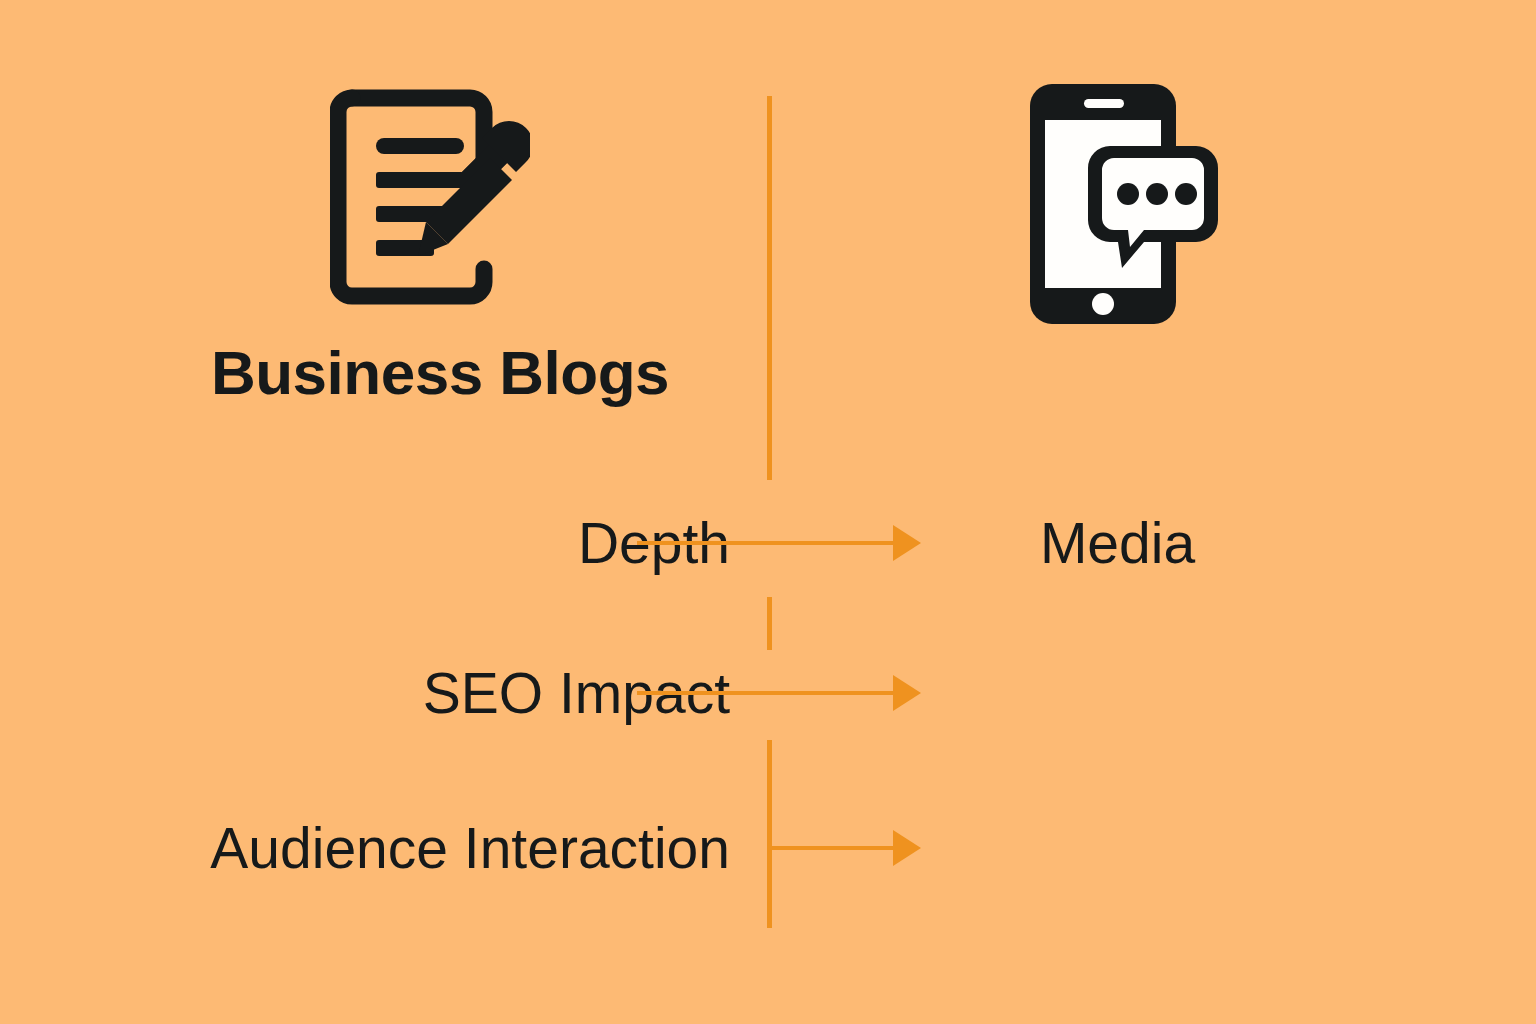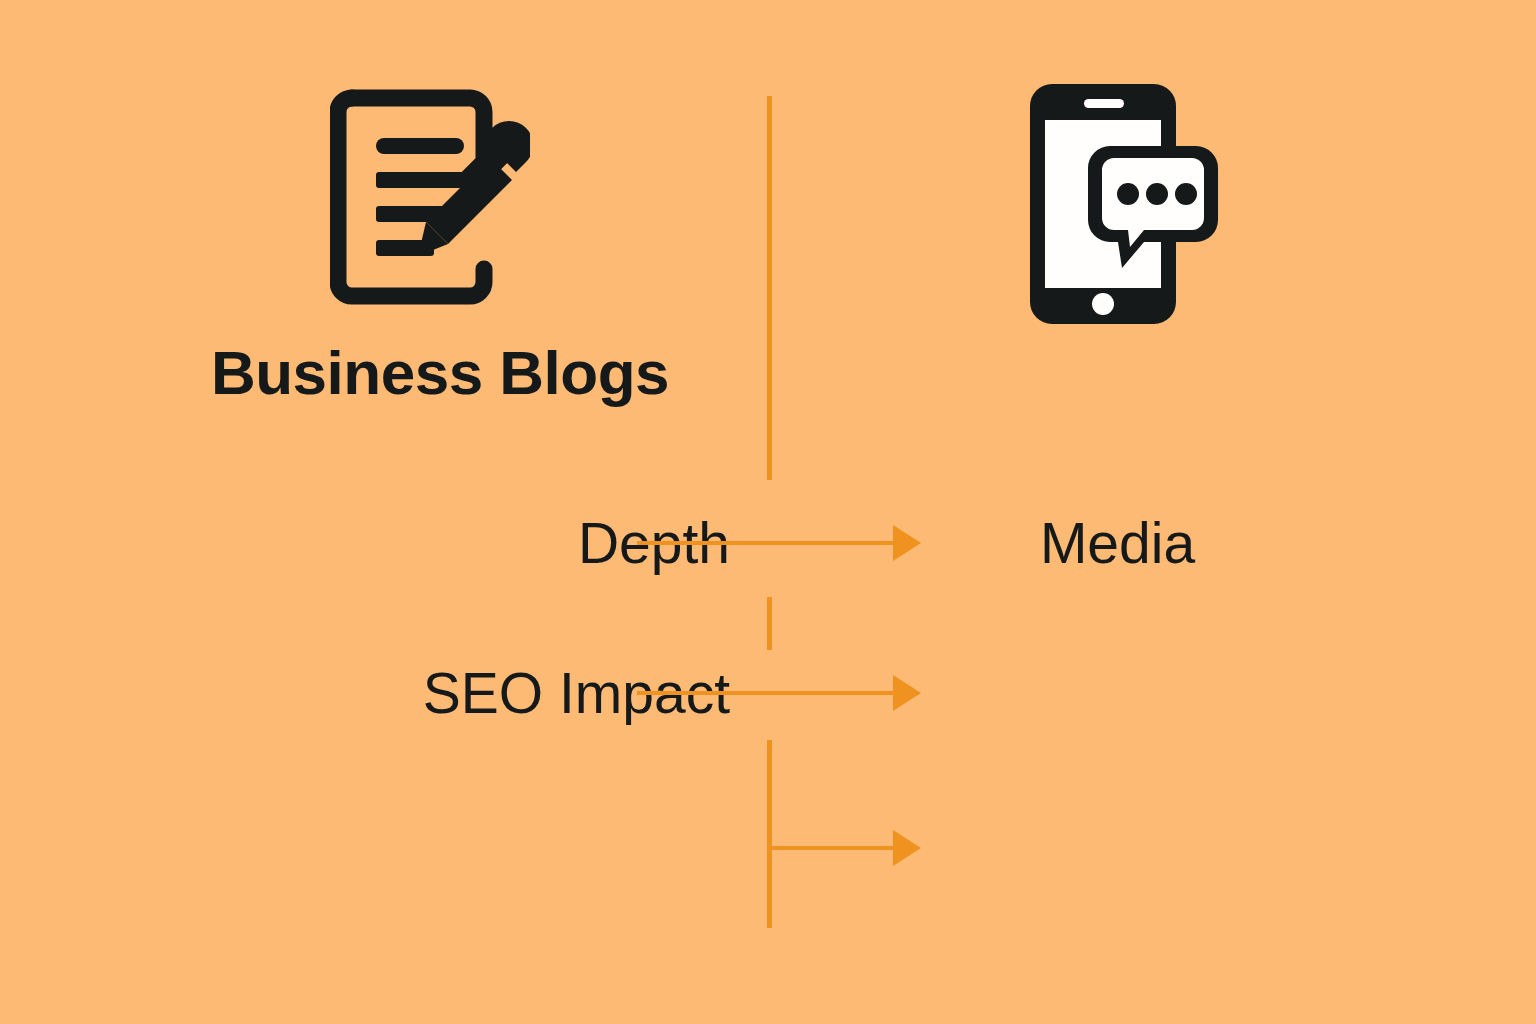--- a/index.html
+++ b/index.html
@@ -201,19 +201,20 @@
 
   <div class="row" id="row-1">
     <div class="row-label">SEO Impact</div>
     <div class="row-arrow long">
       <div class="arrow-shaft"></div>
       <div class="arrow-head"></div>
     </div>
   </div>
 
   <div class="row" id="row-2">
+    <div class="row-label">Audience Interaction</div>
     <div class="row-arrow short">
       <div class="arrow-shaft"></div>
       <div class="arrow-head"></div>
     </div>
   </div>
 
 </div>
 
 </body></html>

